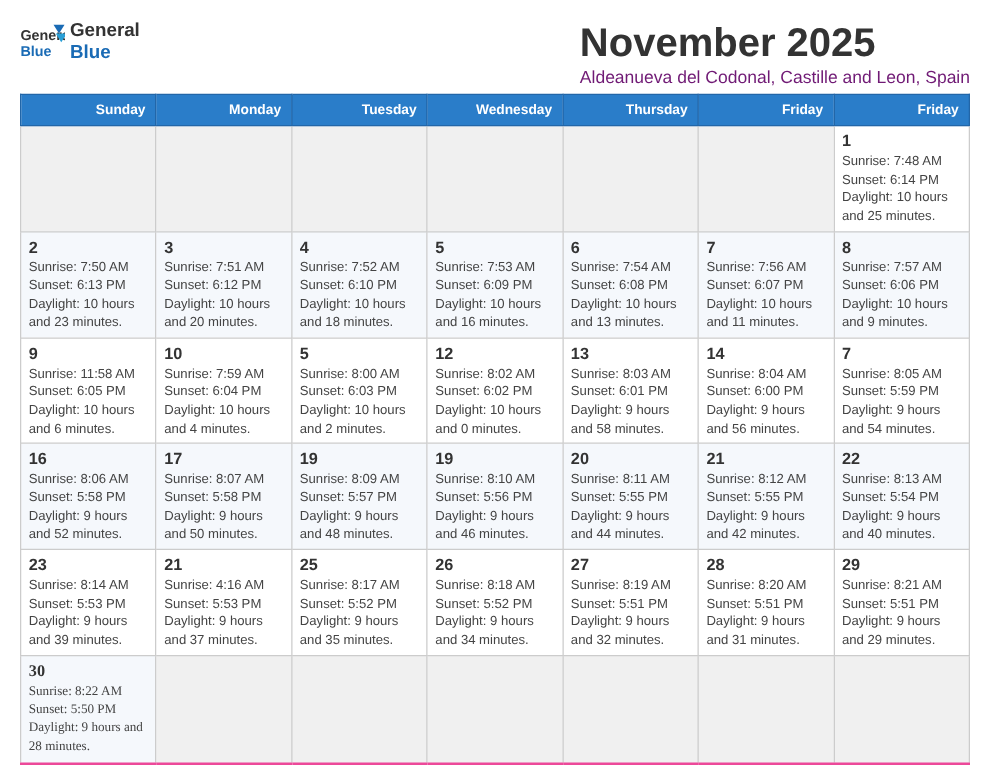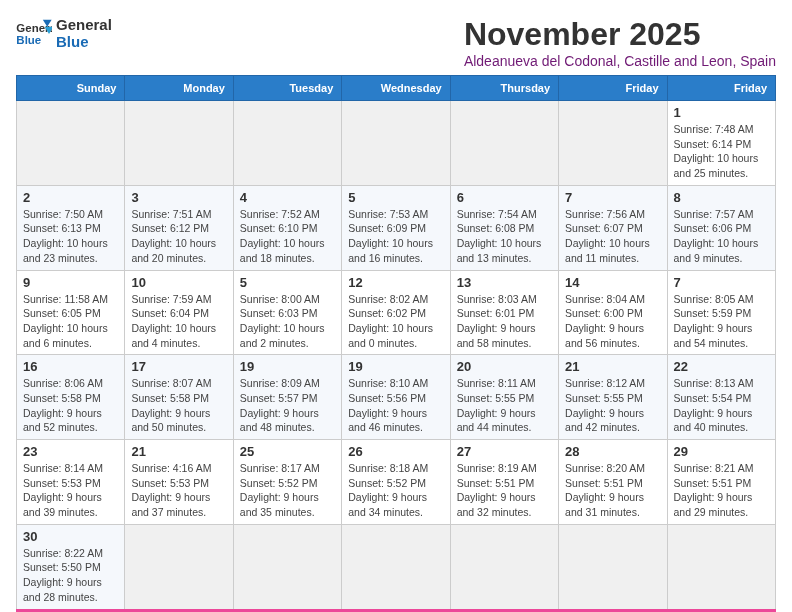--- a/index.html
+++ b/index.html
@@ -71,20 +71,21 @@
     .day-info {
       font-size: 10.5px;
       color: #444;
       line-height: 1.4;
     }
     .empty-cell {
       background: #f0f0f0 !important;
     }
     .last-row td {
       border-bottom: 3px solid #ec4899;
+      font-family: Liberation Serif, serif;
     }
   </style>
 </head>
 <body>
 
 <div class="header-area">
   <div class="logo">
     <svg class="logo-icon" viewBox="0 0 40 34">
       <text x="0" y="16" font-size="13" font-weight="bold" fill="#333">General</text>
       <text x="0" y="30" font-size="13" font-weight="bold" fill="#1a6bb5">Blue</text>

